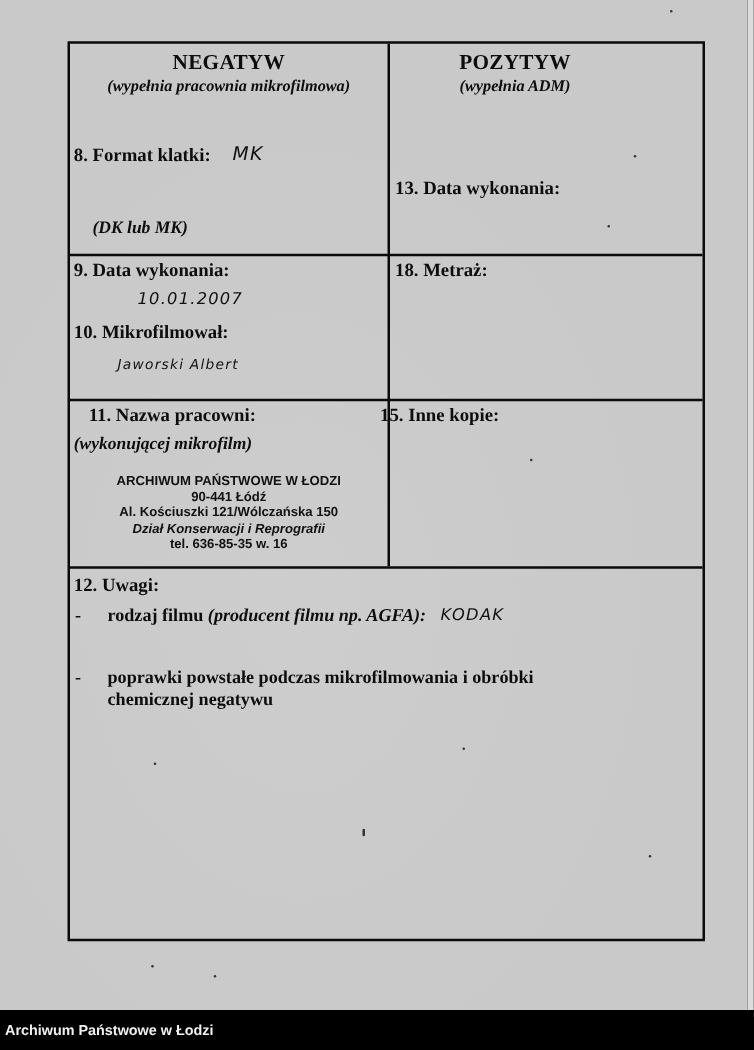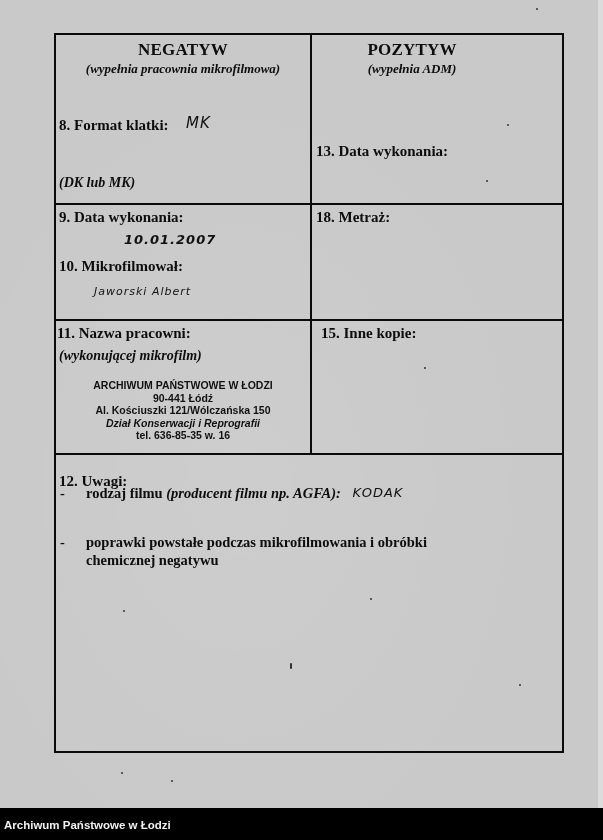--- a/index.html
+++ b/index.html
@@ -111,60 +111,60 @@
     <div class="hline" style="left:0;top:284px;width:506px;"></div>
     <div class="hline" style="left:0;top:418px;width:506px;"></div>
 
     <div class="cell" style="left:0;top:0;width:289px;height:168px;">
       <div style="position:absolute;left:0;top:5px;width:254px;">
         <div class="hdr-title">NEGATYW</div>
         <div class="hdr-sub">(wypełnia pracownia mikrofilmowa)</div>
       </div>
       <div class="label" style="left:3px;top:82px;">8. Format klatki:</div>
       <div class="hand" style="left:130px;top:79px;font-size:15px;">MK</div>
-      <div class="ital" style="left:3px;top:140px;">(DK lub MK)</div>
+      <div class="ital" style="left:18px;top:140px;">(DK lub MK)</div>
     </div>
 
     <div class="cell" style="left:256px;top:0;width:250px;height:168px;">
       <div style="position:absolute;left:0;top:5px;width:200px;">
         <div class="hdr-title">POZYTYW</div>
         <div class="hdr-sub">(wypełnia ADM)</div>
       </div>
       <div class="label" style="left:4px;top:80px;margin-top:28px;">13. Data wykonania:</div>
     </div>
 
     <div class="cell" style="left:0;top:170px;width:254px;height:114px;">
       <div class="label" style="left:3px;top:4px;">9. Data wykonania:</div>
-      <div class="hand" style="left:68px;top:27px;font-weight:bold;">10.01.2007</div>
+      <div class="hand" style="left:54px;top:27px;">10.01.2007</div>
       <div class="label" style="left:3px;top:53px;">10. Mikrofilmował:</div>
       <div class="hand" style="left:38px;top:80px;font-size:11px;">Jaworski Albert</div>
     </div>
 
     <div class="cell" style="left:256px;top:170px;width:250px;height:114px;">
       <div class="label" style="left:4px;top:4px;">18. Metraż:</div>
     </div>
 
     <div class="cell" style="left:0;top:286px;width:254px;height:132px;">
-      <div class="label" style="left:1px;top:4px;">11. Nazwa pracowni:</div>
+      <div class="label" style="left:15px;top:4px;">11. Nazwa pracowni:</div>
       <div class="ital" style="left:3px;top:27px;">(wykonującej mikrofilm)</div>
       <div class="stamp" style="top:58px;">
         <div>ARCHIWUM PAŃSTWOWE W ŁODZI</div>
         <div>90-441 Łódź</div>
         <div>Al. Kościuszki 121/Wólczańska 150</div>
         <div class="it">Dział Konserwacji i Reprografii</div>
         <div>tel. 636-85-35 w. 16</div>
       </div>
     </div>
 
-    <div class="cell" style="left:261px;top:286px;width:250px;height:132px;border-radius:20px;">
+    <div class="cell" style="left:244px;top:286px;width:250px;height:132px;border-radius:20px;">
       <div class="label" style="left:4px;top:4px;">15. Inne kopie:</div>
     </div>
 
     <div class="cell" style="left:0;top:420px;width:506px;height:296px;">
-      <div class="label" style="left:3px;top:18px;">12. Uwagi:</div>
+      <div class="label" style="left:3px;top:6px;">12. Uwagi:</div>
 
       <div class="bullet-row" style="top:30px;">
         <span class="dash">-</span><span>rodzaj filmu</span>
         <span class="it">(producent filmu np. AGFA):</span>
         <span class="hand" style="position:relative;left:8px;top:-1px;font-size:13px;font-weight:normal;">KODAK</span>
       </div>
 
       <div class="bullet-row" style="top:79px;">
         <span class="dash">-</span><span>poprawki powstałe podczas mikrofilmowania i obróbki</span>
       </div>

